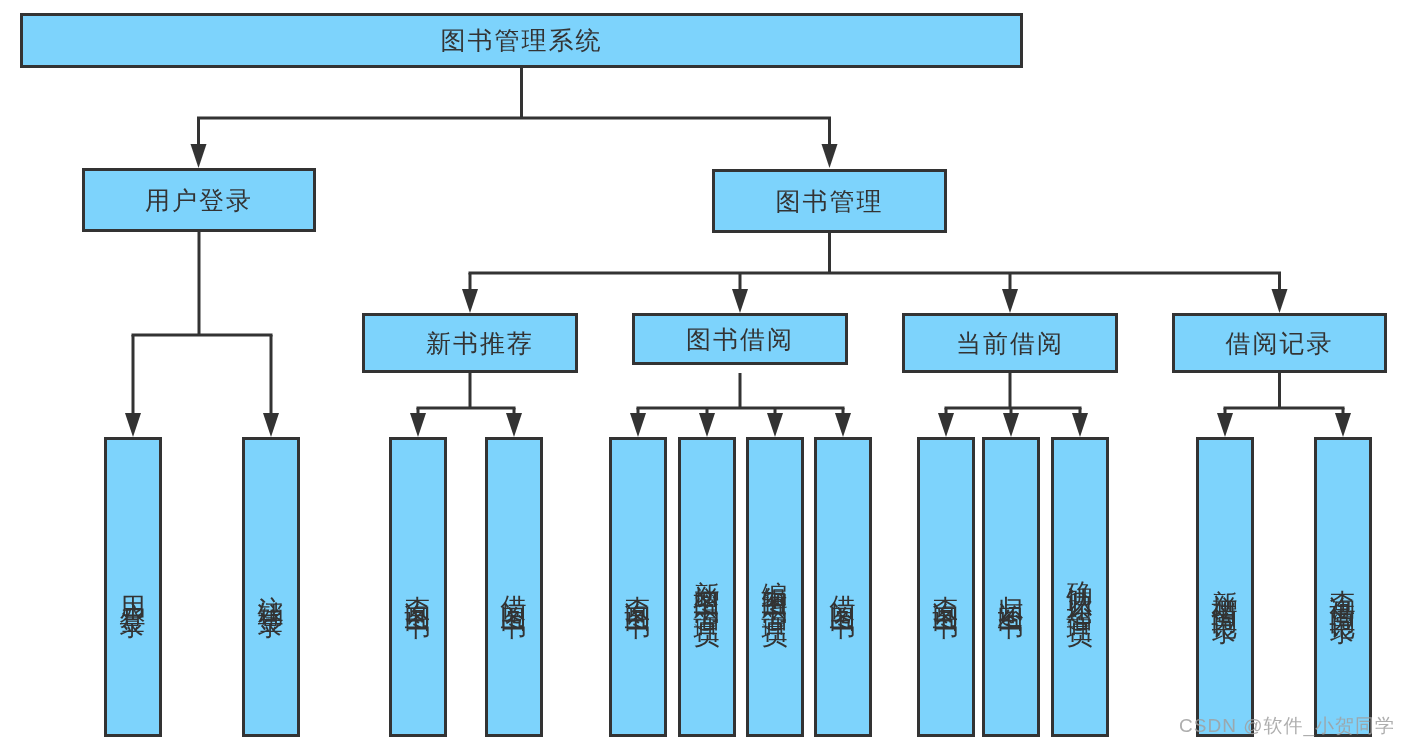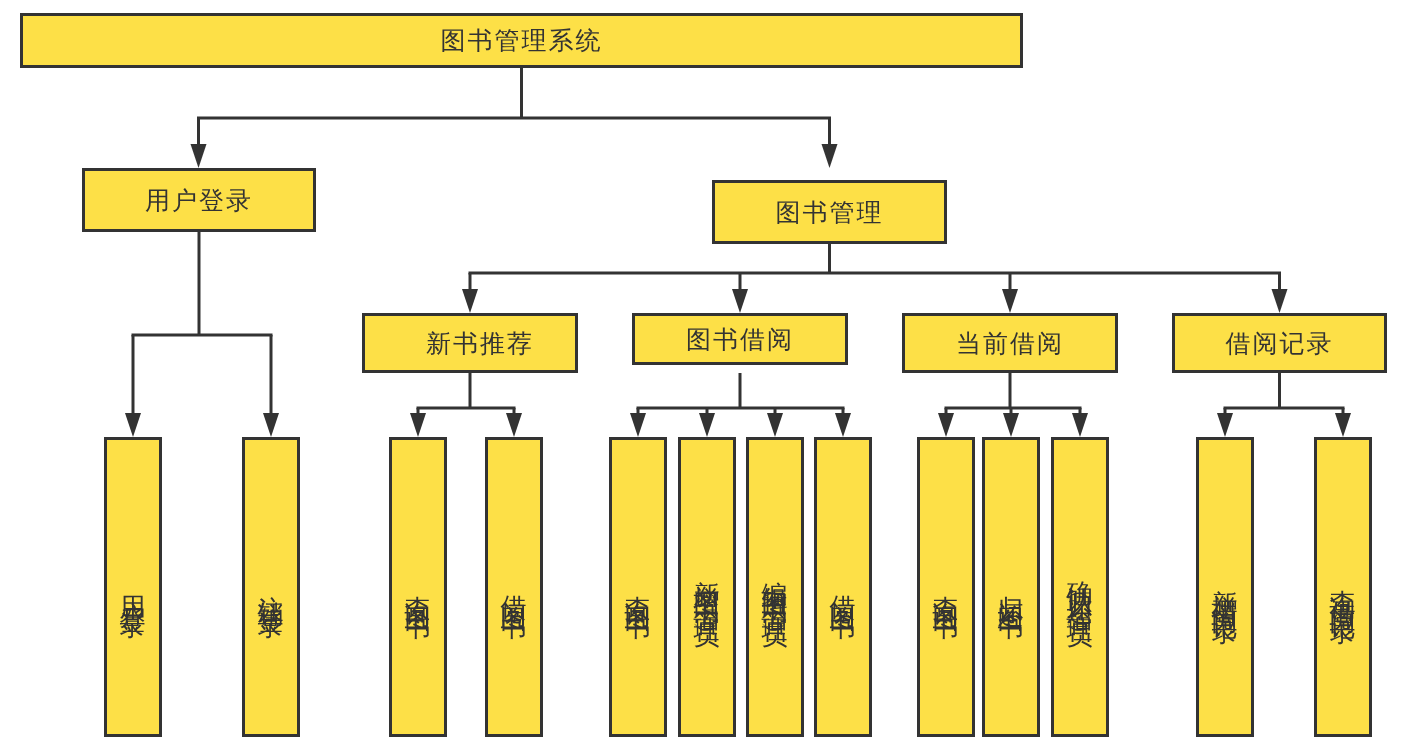--- a/index.html
+++ b/index.html
@@ -15,21 +15,21 @@
   .wires {
     position: absolute;
     left: 0; top: 0;
     width: 1405px; height: 747px;
     pointer-events: none;
   }
   .box {
     position: absolute;
     box-sizing: border-box;
     border: 3px solid #333333;
-    background: #fde047;
+    background: #7dd3fc;
     display: flex;
     align-items: center;
     justify-content: center;
   }
   .h-label {
     font-size: 25px;
     letter-spacing: 2px;
     color: #333333;
     white-space: nowrap;
   }
@@ -123,21 +123,21 @@
     </g>
   </svg>
 
   <div class="box" style="left:20px; top:13px; width:1003px; height:55px;">
     <span class="h-label">图书管理系统</span>
   </div>
 
   <div class="box" style="left:82px; top:168px; width:234px; height:64px;">
     <span class="h-label">用户登录</span>
   </div>
-  <div class="box" style="left:712px; top:180px; width:235px; height:64px;text-align:center;">
+  <div class="box" style="left:712px; top:169px; width:235px; height:64px;text-align:center;">
     <span class="h-label">图书管理</span>
   </div>
 
   <div class="box" style="left:362px; top:313px; width:216px; height:60px;padding-left:20px;">
     <span class="h-label">新书推荐</span>
   </div>
   <div class="box" style="left:632px; top:313px; width:216px; height:52px;">
     <span class="h-label">图书借阅</span>
   </div>
   <div class="box" style="left:1172px; top:313px; width:215px; height:60px;">
@@ -184,13 +184,14 @@
     <span class="v-text">确认归还（管理员）</span>
   </div>
 
   <div class="box" style="left:1196px; top:437px; width:58px; height:300px;">
     <span class="v-text">新增借阅记录</span>
   </div>
   <div class="box" style="left:1314px; top:437px; width:58px; height:300px;">
     <span class="v-text">查询借阅记录</span>
   </div>
 
+  <div class="watermark">CSDN @软件_小贺同学</div>
 </div>
 
 </body></html>

